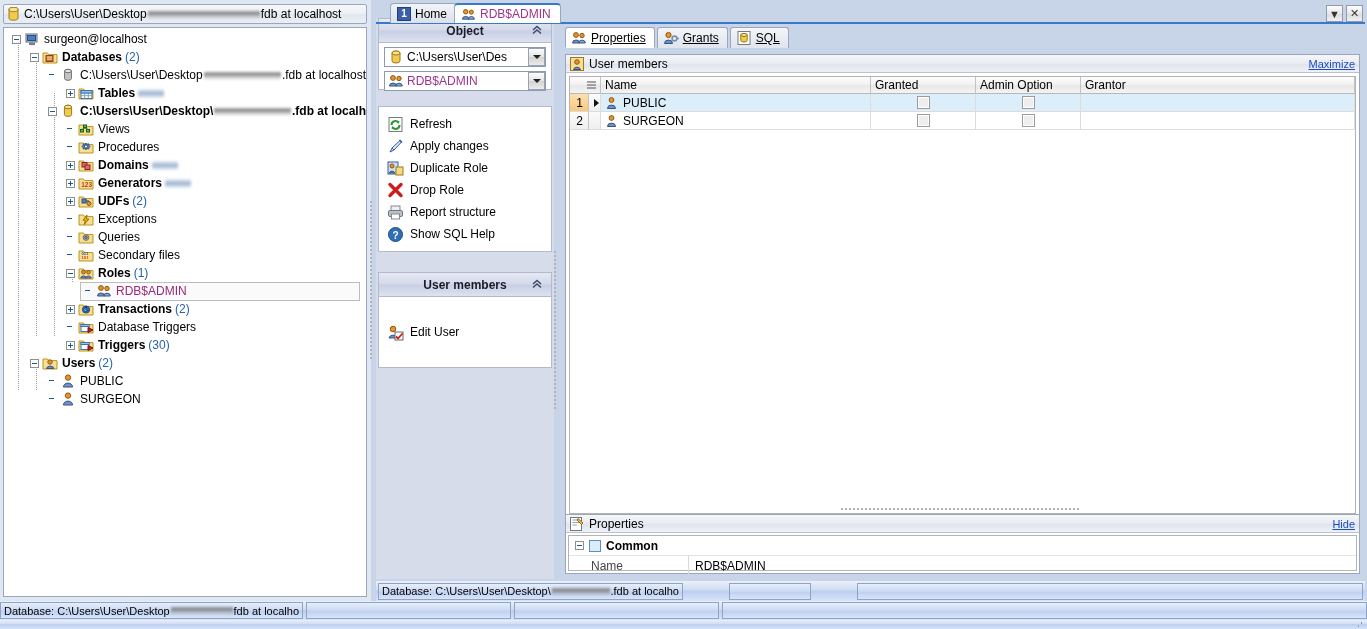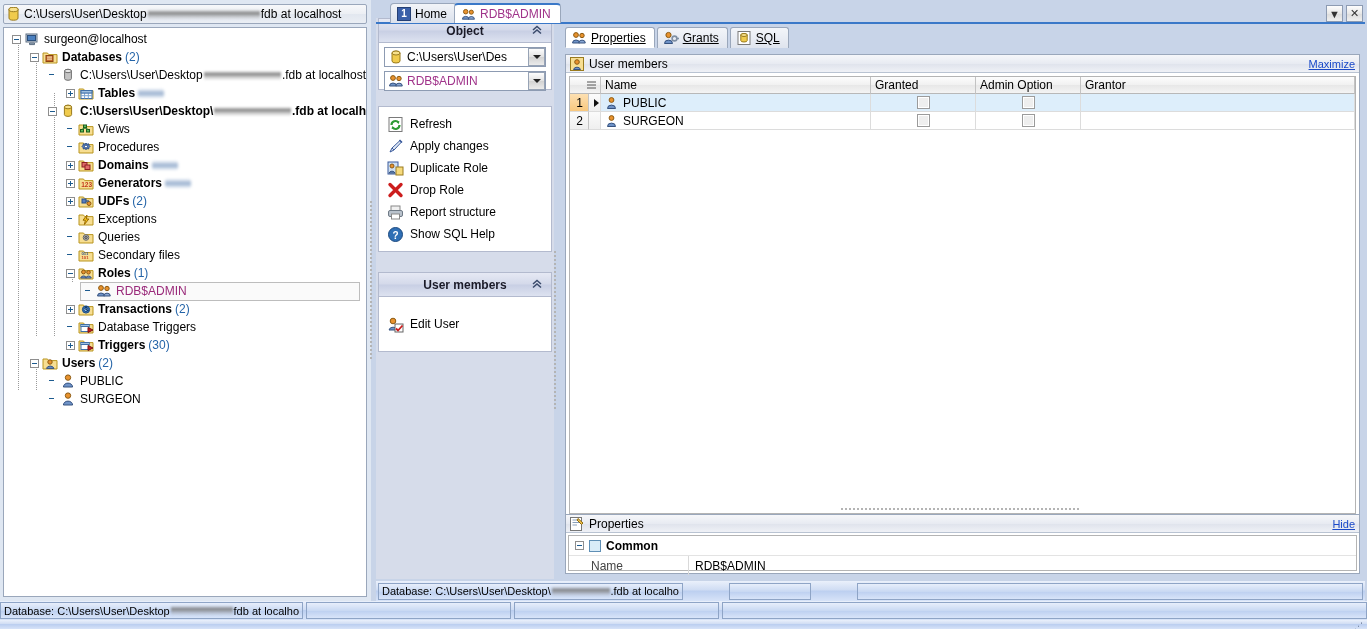--- a/index.html
+++ b/index.html
@@ -549,21 +549,21 @@
 
     <div class="sect-head">
       <span>User members</span>
       <span class="chev">
         <svg width="12" height="12" viewBox="0 0 12 12">
             <path d="M2 6 L6 2.5 L10 6" stroke="#3a4a6b" stroke-width="1.5" fill="none"></path>
             <path d="M2 9.5 L6 6 L10 9.5" stroke="#3a4a6b" stroke-width="1.5" fill="none"></path>
           </svg>
       </span>
     </div>
-    <div class="sect-body" style="padding:16px 8px;">
+    <div class="sect-body" style="padding:24px 8px;">
       <div class="act">
         <svg class="ico" viewBox="0 0 17 17">
           <circle cx="6" cy="5" r="2.8" fill="#e8922e" stroke="#8c5a12"></circle>
           <path d="M2 14 a4.2 3.6 0 0 1 8.2 0 z" fill="#6f93c8" stroke="#36527f"></path>
           <rect x="8" y="8" width="8" height="8" fill="#fff" stroke="#666"></rect>
           <path d="M9 12.5 L11 14.5 L15.5 9.5" stroke="#cc1d1d" stroke-width="1.8" fill="none"></path>
         </svg>
         <span>Edit User</span>
       </div>
     </div>

